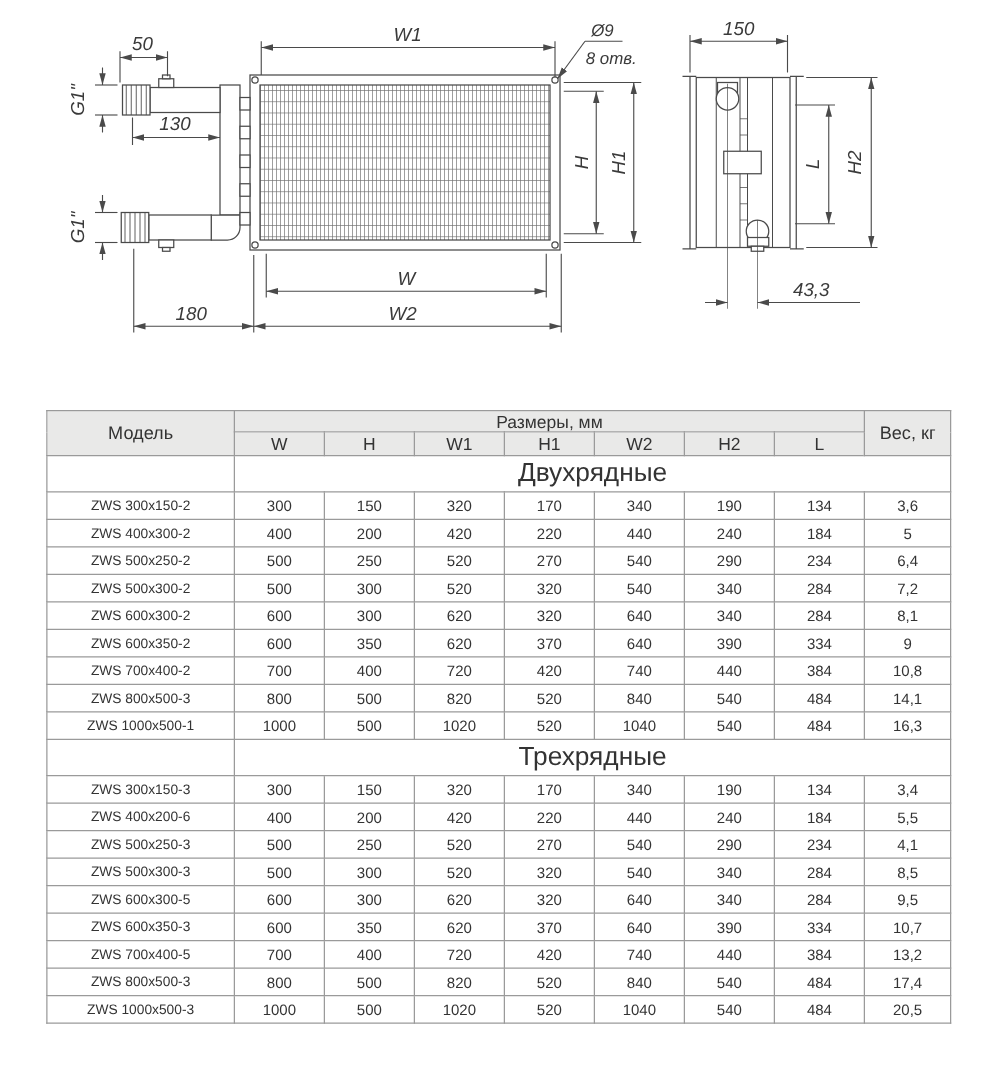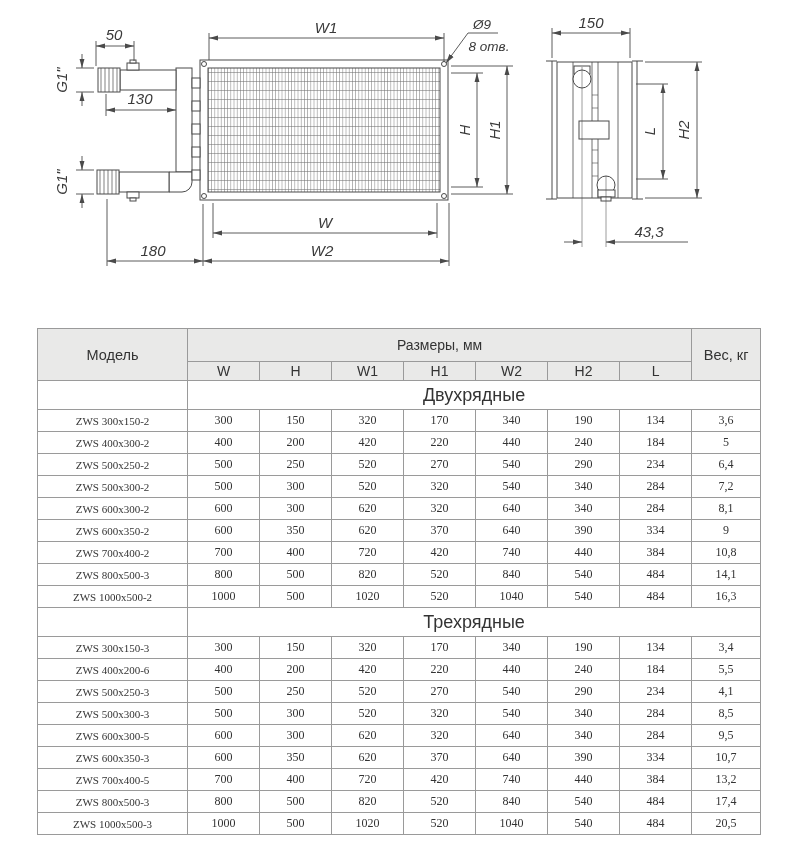--- a/index.html
+++ b/index.html
@@ -5,28 +5,28 @@
   html,body{margin:0;padding:0;background:#ffffff;}
   body{width:788px;height:855px;position:relative;font-family:"Liberation Sans",sans-serif;}
   .drawing-wrap{position:absolute;left:0;top:0;width:788px;height:318px;}
   svg text.dim{font-family:"Liberation Sans",sans-serif;font-style:italic;font-size:15px;fill:#3a3a3a;}
   svg text.dim-sm{font-family:"Liberation Sans",sans-serif;font-style:italic;font-size:13.5px;fill:#3a3a3a;}
 
   .table-wrap{position:absolute;left:37px;top:328px;}
   table.spec{border-collapse:collapse;table-layout:fixed;width:723px;color:#333;}
   table.spec td,table.spec th{border:1px solid #9a9a9a;text-align:center;vertical-align:middle;padding:0 2px;overflow:hidden;white-space:nowrap;}
   table.spec th{background:#e9e9e8;font-weight:normal;}
-  tr.hrow1{height:33px;}
+  tr.hrow1{height:17px;}
   tr.hrow2{height:19px;}
   th.model-h,th.weight-h{font-size:14.5px;}
   th.dims-group{font-size:14px;}
   th.dim-col{font-size:14px;}
   tr.section-row{height:29px;}
-  td.section-title{font-size:18px;}
-  tr.data-row{height:22px;font-family:Liberation Serif, serif;}
+  td.section-title{font-size:21px;}
+  tr.data-row{height:22px;}
   td.model-cell{font-size:11px;}
   td.num-cell{font-size:12px;}
 </style>
 </head>
 <body>
 
 <div class="drawing-wrap">
 <svg width="788" height="318" viewBox="0 0 788 318" xmlns="http://www.w3.org/2000/svg">
   <defs>
     <marker id="arr" viewBox="0 0 10 6" refX="9.5" refY="3" markerWidth="11" markerHeight="7" orient="auto-start-reverse">
@@ -283,21 +283,21 @@
           <td class="num-cell">800</td>
           <td class="num-cell">500</td>
           <td class="num-cell">820</td>
           <td class="num-cell">520</td>
           <td class="num-cell">840</td>
           <td class="num-cell">540</td>
           <td class="num-cell">484</td>
           <td class="num-cell">14,1</td>
         </tr>
         <tr class="data-row">
-          <td class="model-cell">ZWS 1000x500-2</td>
+          <td class="model-cell">ZWS 1000x500-1</td>
           <td class="num-cell">1000</td>
           <td class="num-cell">500</td>
           <td class="num-cell">1020</td>
           <td class="num-cell">520</td>
           <td class="num-cell">1040</td>
           <td class="num-cell">540</td>
           <td class="num-cell">484</td>
           <td class="num-cell">16,3</td>
         </tr>
         <tr class="section-row">

